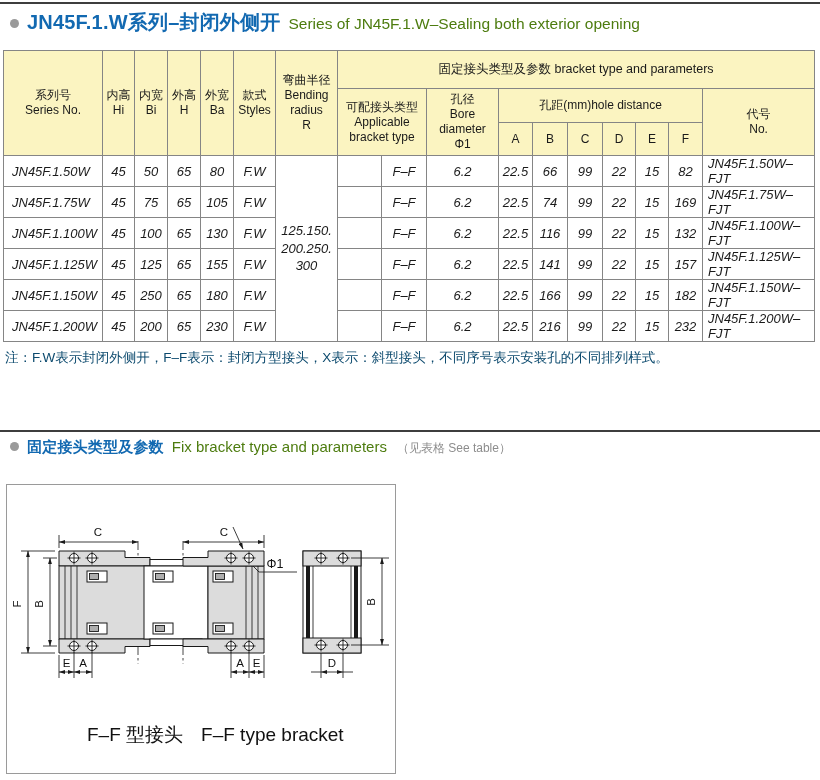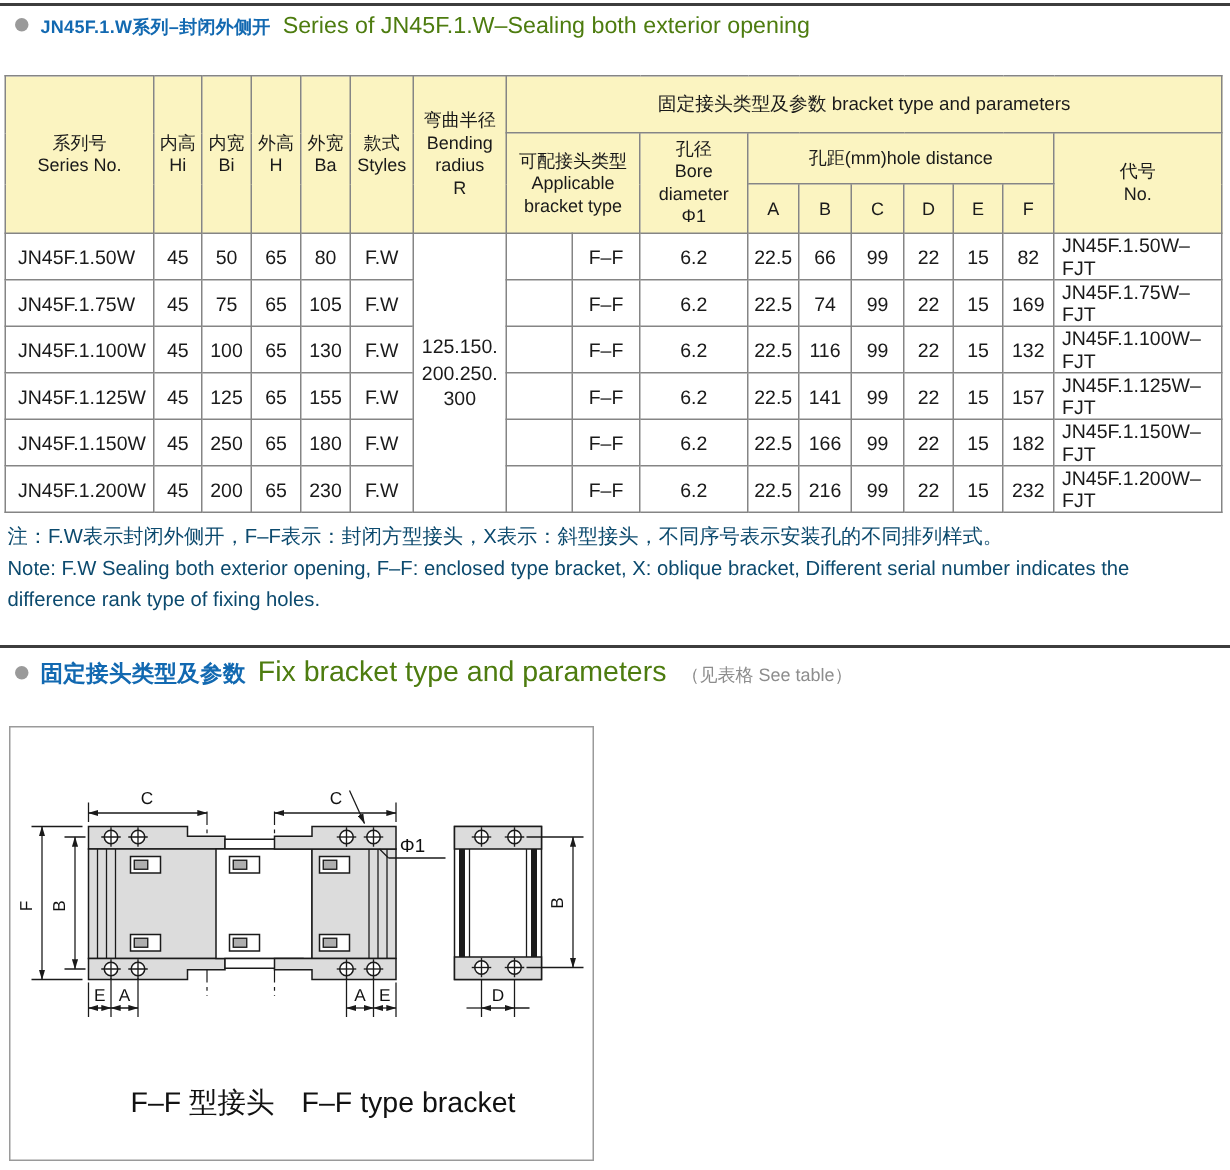--- a/index.html
+++ b/index.html
@@ -8,37 +8,37 @@
     font-family:"Liberation Sans","DejaVu Sans",sans-serif;color:#1a1a1a;
     -webkit-font-smoothing:antialiased;
   }
   .rule{position:absolute;left:0;right:0;height:2px;background:#3d3d3d;}
   #rule-top{top:2px;}
   #rule-mid{top:430px;}
   .sec-title{position:absolute;left:10px;white-space:nowrap;}
   #title-1{top:9px;}
   #title-2{top:438px;}
   .bullet{display:inline-block;width:9px;height:9px;border-radius:50%;background:#9a9a9a;margin-right:8px;vertical-align:1px;}
-  .t-zh{color:#1269b1;font-weight:bold;font-size:12px;letter-spacing:.2px;}
+  .t-zh{color:#1269b1;font-weight:bold;font-size:20px;letter-spacing:.2px;}
   .t-en{color:#4d7c0f;font-size:15.5px;margin-left:8px;}
   .t-small{color:#8d8d8d;font-size:12px;margin-left:10px;}
   #title-2 .t-zh{font-size:15px;}
-  #title-2 .t-en{font-size:19px;}
+  #title-2 .t-en{font-size:15px;}
 
   table#spec{position:absolute;top:50px;left:3px;border-collapse:collapse;table-layout:fixed;width:812px;}
   #spec th,#spec td{border:1px solid #858585;vertical-align:middle;}
   #spec th{
     background:#fbf4c1;font-weight:normal;font-size:12px;line-height:1.25;
     text-align:center;white-space:pre-line;padding:1px 1px;
   }
   #spec td{font-size:13px;text-align:center;padding:0 2px;background:#fff;}
   #spec thead tr:nth-child(1){height:38px;}
   #spec thead tr:nth-child(2){height:34px;}
   #spec thead tr:nth-child(3){height:33px;}
-  #spec tbody tr{height:31px;}
+  #spec tbody tr{height:31px;font-style:italic;}
   #spec td.al{text-align:left;padding-left:8px;}
   #spec td.al2{text-align:left;padding-left:5px;}
   #spec td.pre{white-space:pre-line;line-height:1.35;}
 
   #notes{position:absolute;top:348px;left:5px;width:808px;font-size:13.5px;line-height:1.55;color:#0c4a6e;}
   #notes p{margin:0;}
 
   #draw-box{position:absolute;top:484px;left:6px;width:390px;height:290px;border:1px solid #9a9a9a;box-sizing:border-box;background:#fff;}
   #draw-box svg{display:block;}
   .part{fill:#dcdcdc;stroke:#1a1a1a;stroke-width:1;}
@@ -227,21 +227,20 @@
       <td>22</td>
       <td>15</td>
       <td>232</td>
       <td class="al2">JN45F.1.200W–FJT</td>
     </tr>
   </tbody>
 </table>
 
 <div id="notes">
   <p>注：F.W表示封闭外侧开，F–F表示：封闭方型接头，X表示：斜型接头，不同序号表示安装孔的不同排列样式。</p>
-  <p>Note: F.W Sealing both exterior opening, F–F: enclosed type bracket, X: oblique bracket, Different serial number indicates the difference rank type of fixing holes.</p>
 </div>
 
 <div id="rule-mid" class="rule"></div>
 
 <div id="title-2" class="sec-title">
   <span class="bullet"></span><span class="t-zh">固定接头类型及参数</span><span class="t-en">Fix bracket type and parameters</span><span class="t-small">（见表格 See table）</span>
 </div>
 
 <div id="draw-box">
   <svg width="388" height="288" viewBox="0 0 388 288">

